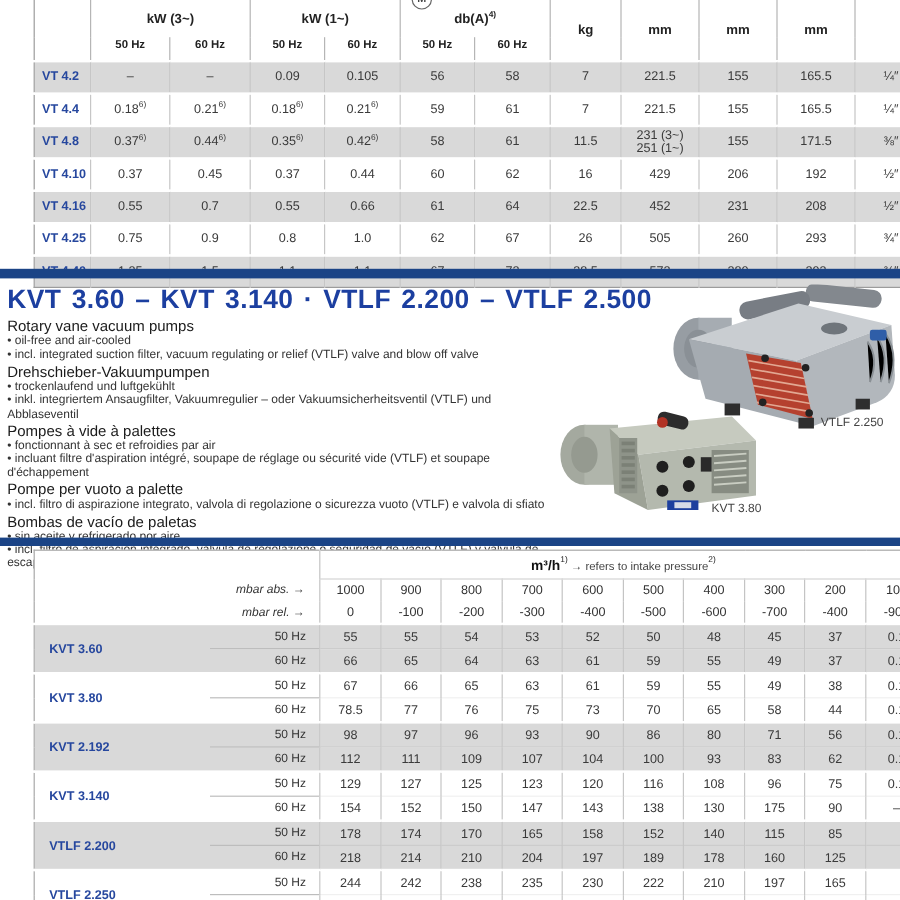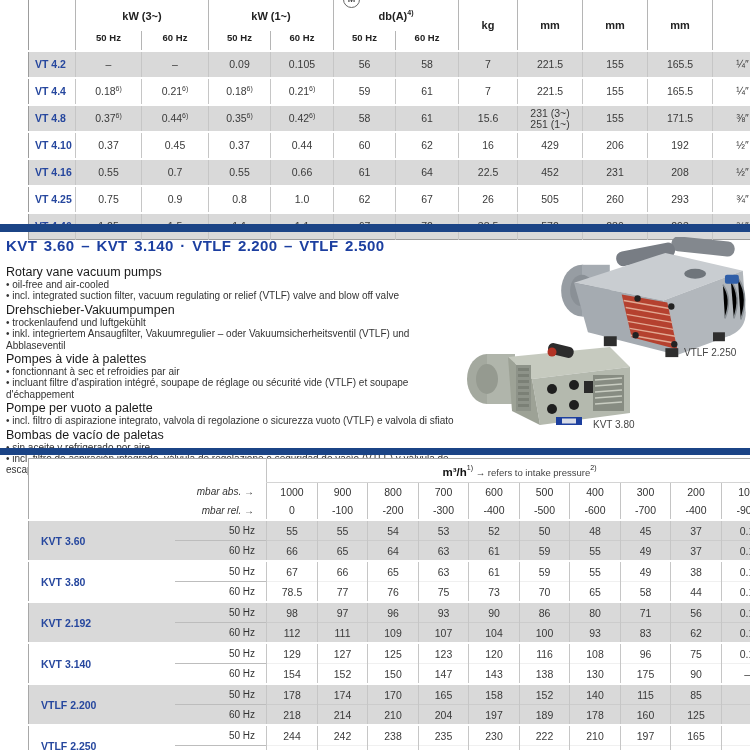--- a/index.html
+++ b/index.html
@@ -25,21 +25,21 @@
   
   #m-symbol{position:absolute;left:343px;top:-9px;width:15px;height:15px;border:1.5px solid #666;
     border-radius:50%;font-size:9px;font-weight:bold;color:#444;text-align:center;line-height:15px;background:#fff;z-index:4;}
   .top-tick{position:absolute;top:0;height:2px;width:7px;background:#9a9a9a;opacity:.55;}
 
   
   #bar1{position:absolute;left:0;top:224px;width:750px;height:8px;}
   #bar2{position:absolute;left:0;top:448px;width:750px;height:7px;}
 
   
-  #section-title{position:absolute;left:6px;top:237px;font-size:15px;font-weight:bold;letter-spacing:.4px;word-spacing:2px;}
+  #section-title{position:absolute;left:6px;top:237px;font-size:22px;font-weight:bold;letter-spacing:.4px;word-spacing:2px;}
   #lang-blocks{position:absolute;left:6px;top:264px;width:452px;}
   .blk-h{font-size:12.5px;font-weight:normal;color:#1a1a1a;margin-top:1px;line-height:14px;}
   .blk-li{font-size:10px;line-height:11.4px;color:#333;}
   .dot{font-size:10px;}
 
   
   #pump-vtlf{position:absolute;left:546px;top:237px;width:204px;height:134px;}
   #pump-kvt{position:absolute;left:460px;top:329px;width:186px;height:104px;}
   #label-vtlf{position:absolute;left:684px;top:347px;font-size:10px;color:#444;}
   #label-kvt{position:absolute;left:593px;top:419px;font-size:10px;color:#444;}
@@ -135,21 +135,21 @@
         <td class="val">¼″</td>
       </tr>
       <tr class="g">
         <td class="model">VT 4.8</td>
         <td class="val">0.37<sup class="sup">6)</sup></td>
         <td class="val">0.44<sup class="sup">6)</sup></td>
         <td class="val">0.35<sup class="sup">6)</sup></td>
         <td class="val">0.42<sup class="sup">6)</sup></td>
         <td class="val">58</td>
         <td class="val">61</td>
-        <td class="val">15.6</td>
+        <td class="val">11.5</td>
         <td class="val">231 (3~)<br>251 (1~)</td>
         <td class="val">155</td>
         <td class="val">171.5</td>
         <td class="val">⅜″</td>
       </tr>
       <tr class="w">
         <td class="model">VT 4.10</td>
         <td class="val">0.37</td>
         <td class="val">0.45</td>
         <td class="val">0.37</td>

